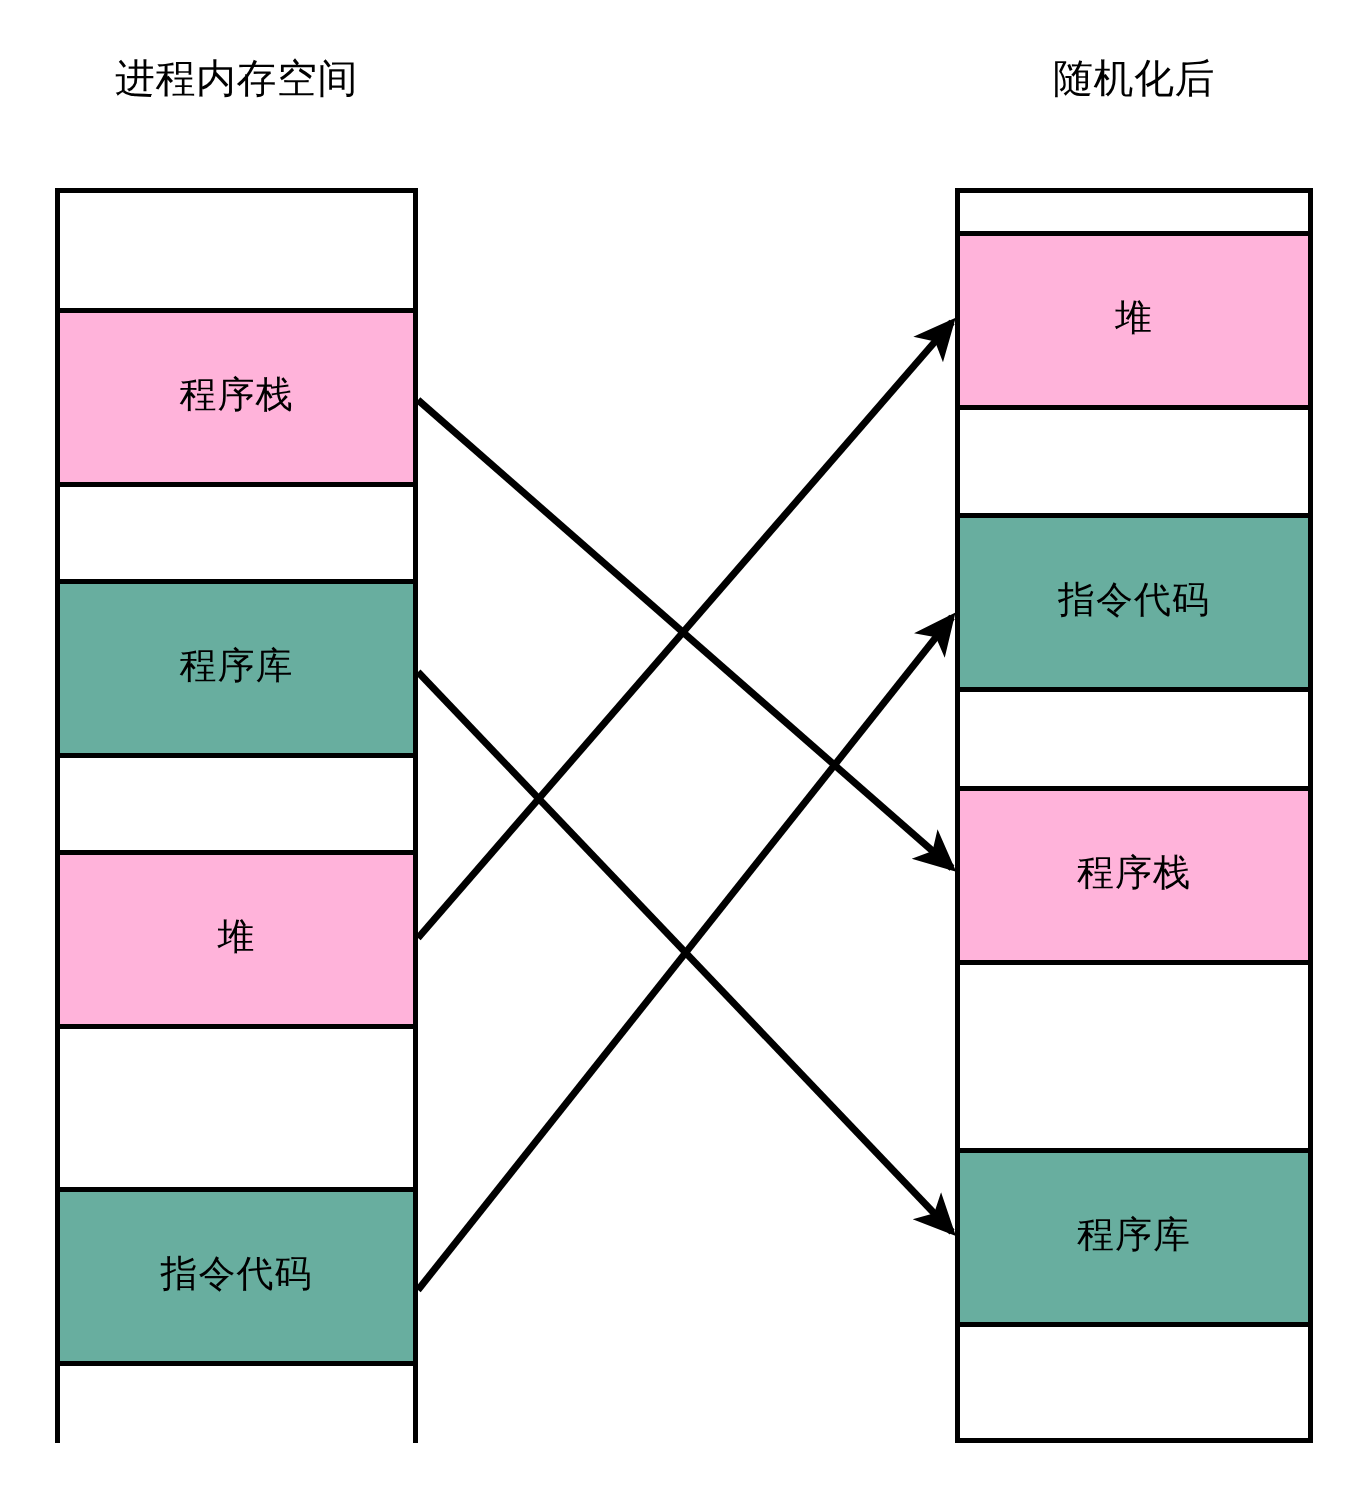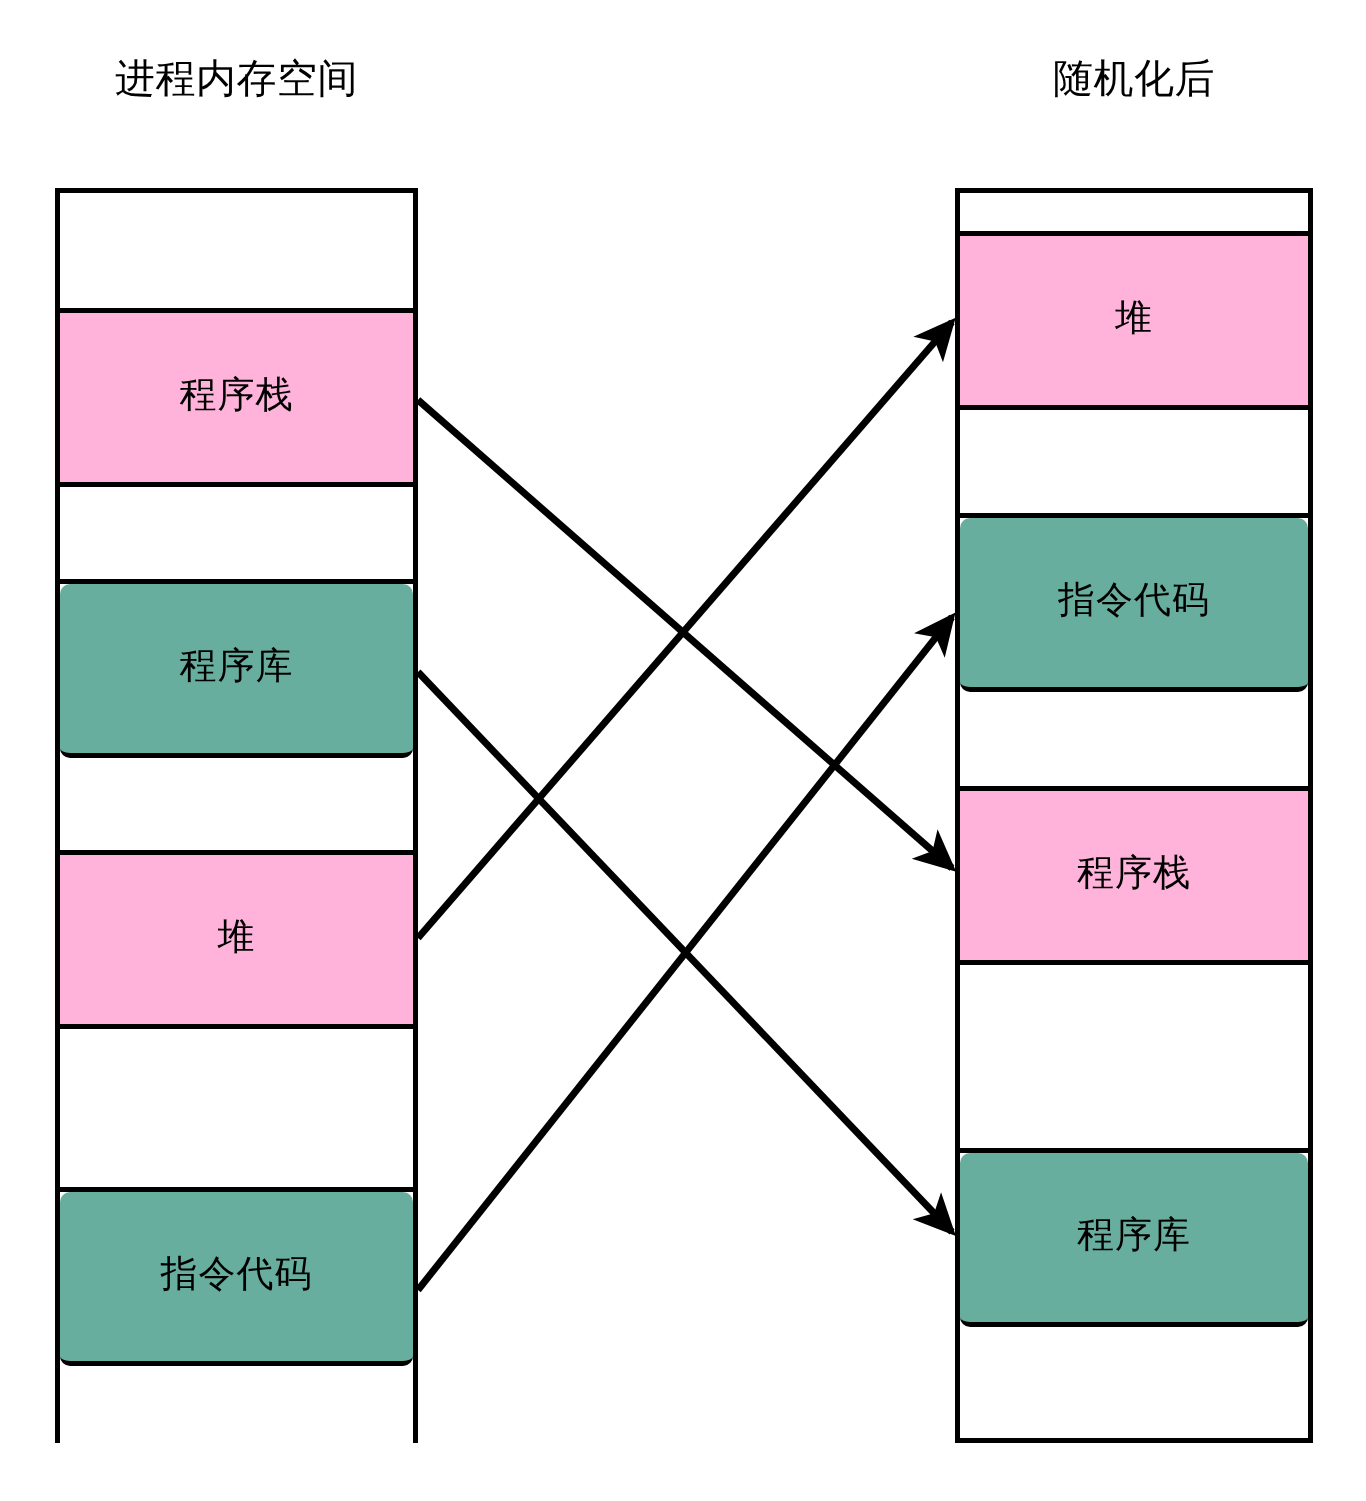--- a/index.html
+++ b/index.html
@@ -51,21 +51,21 @@
     display: flex;
     align-items: center;
     justify-content: center;
     background: #ffffff;
     border-bottom: 5px solid #000000;
     flex: 0 0 auto;
   }
   .mem-block:last-child { border-bottom: none; }
 
   .mem-block.filled-pink  { background: #FFB3DA; }
-  .mem-block.filled-green { background: #68AE9F; border-radius: 10px; }
+  .mem-block.filled-green { background: #68AE9F; }
 
   .mem-label {
     font-size: 37px;
     line-height: 1;
     color: #000000;
     white-space: nowrap;
     letter-spacing: 1px;
   }
 
   #arrow-layer {

